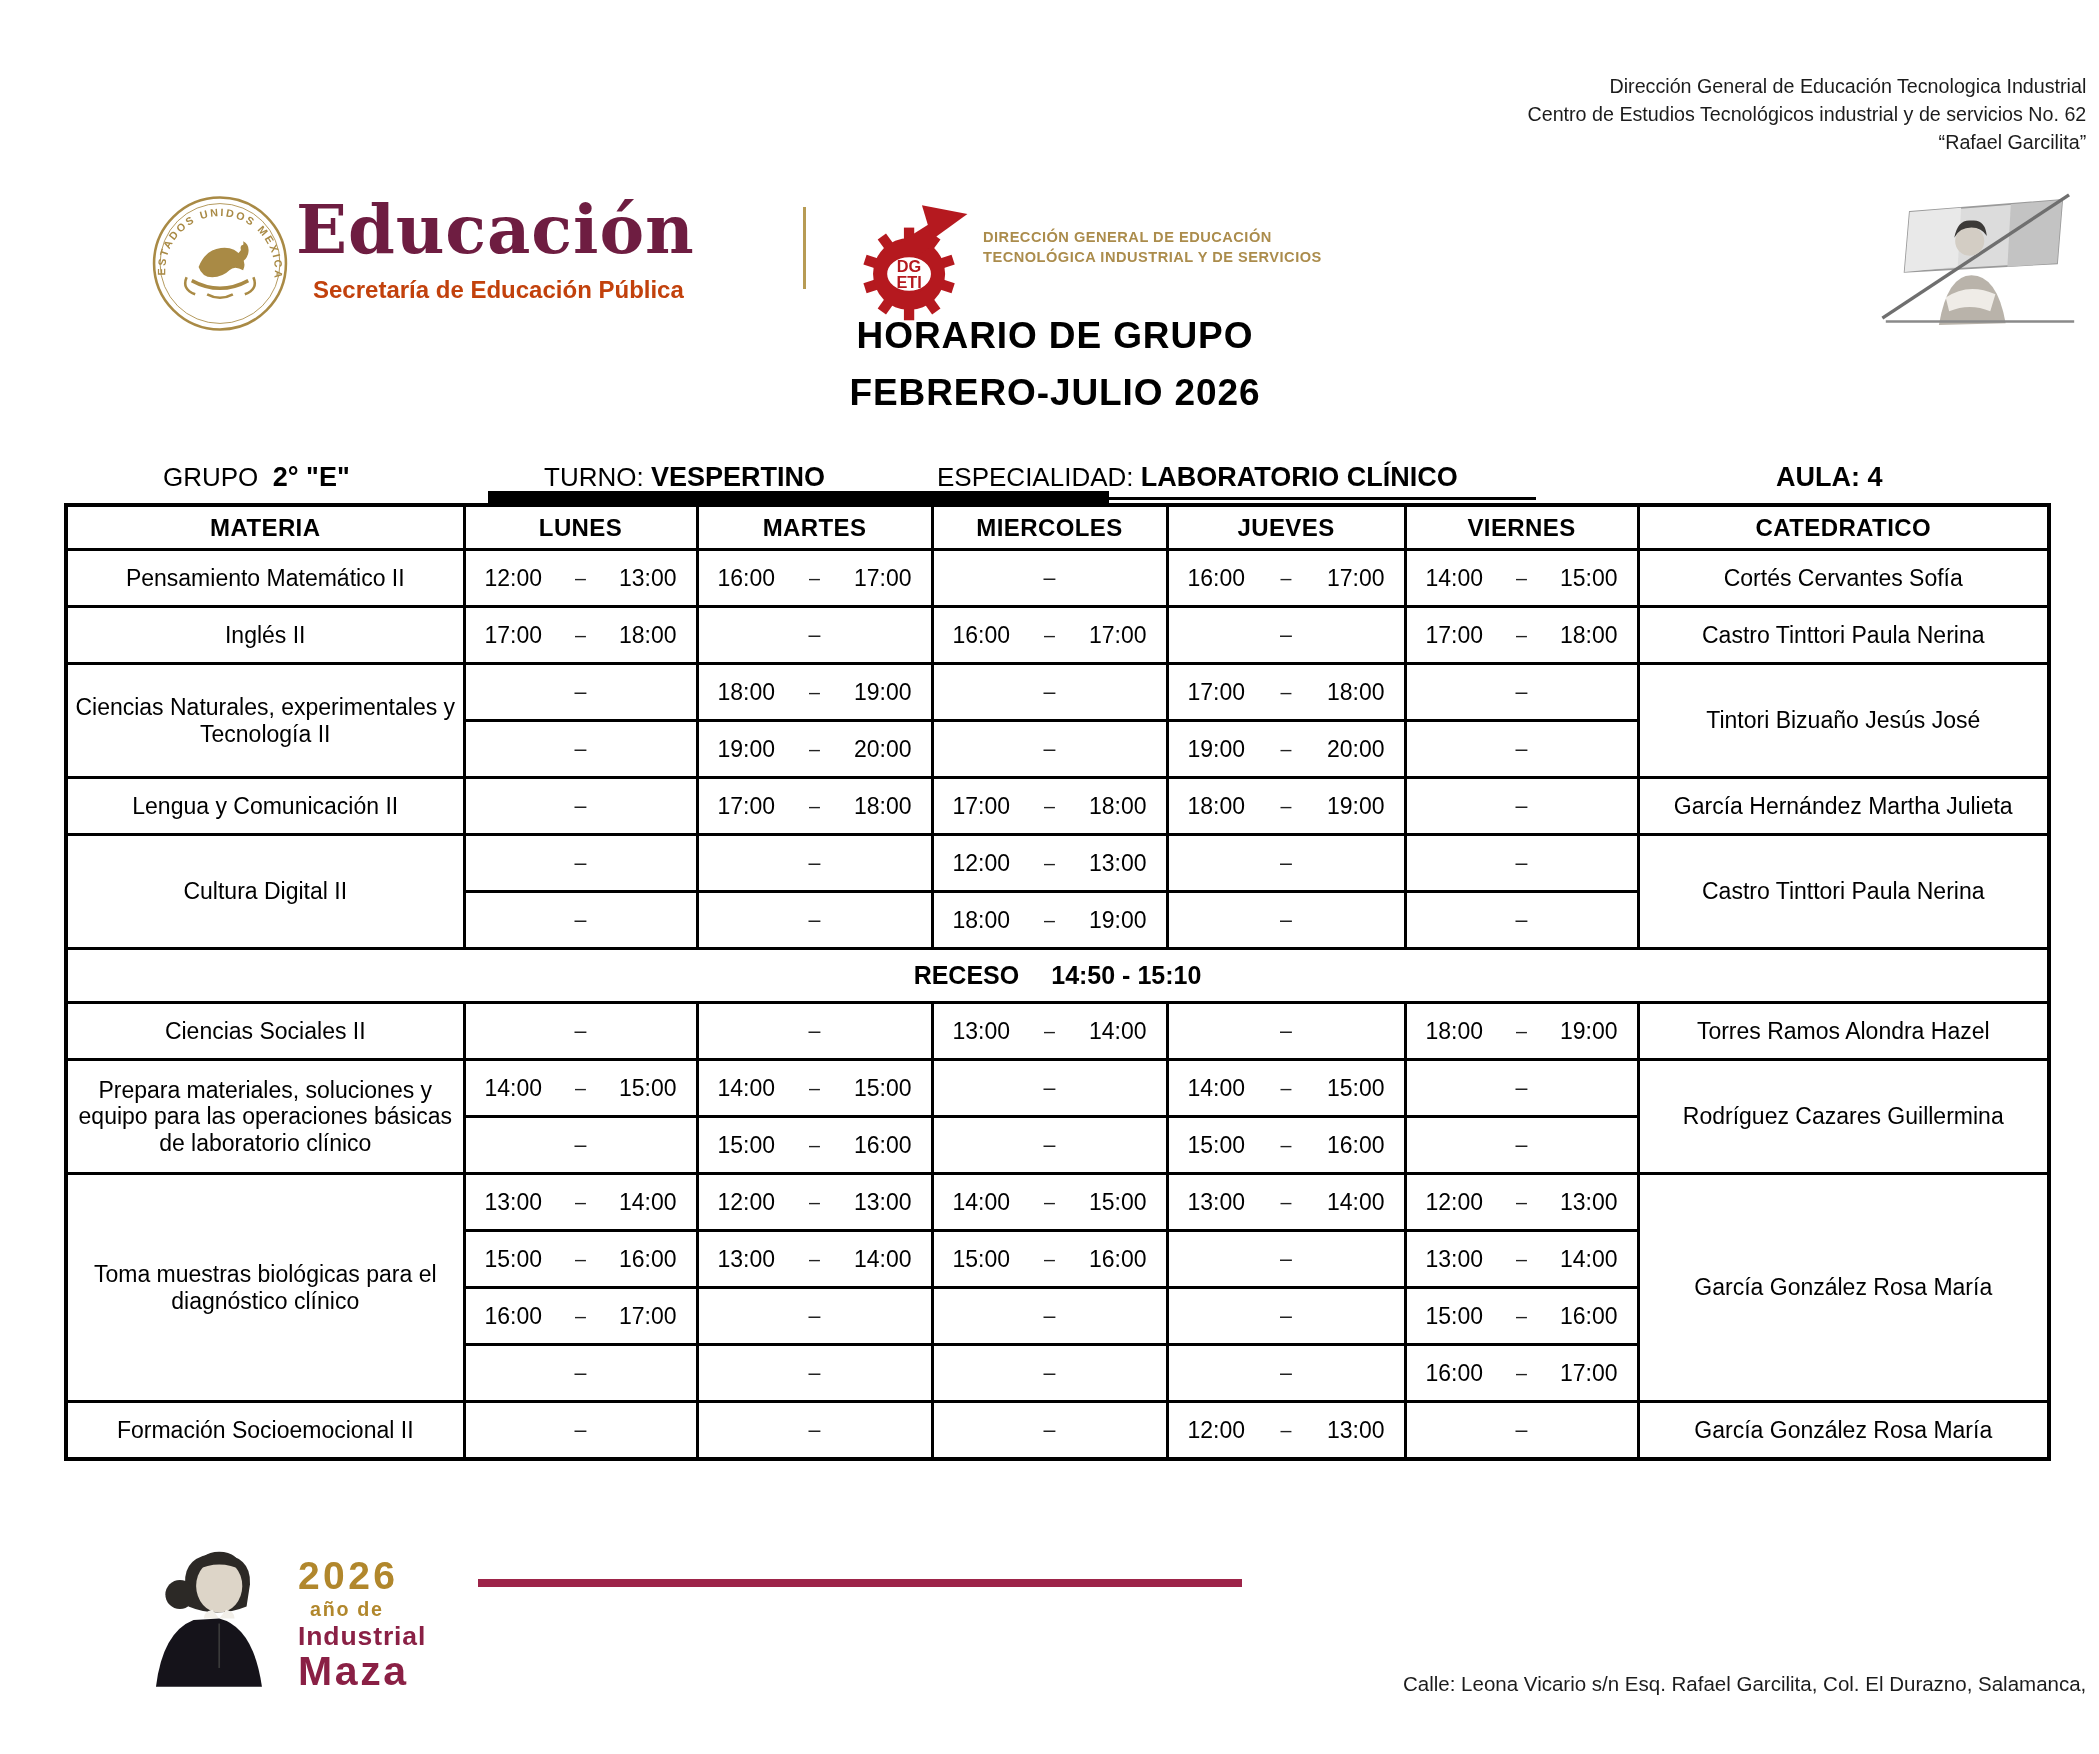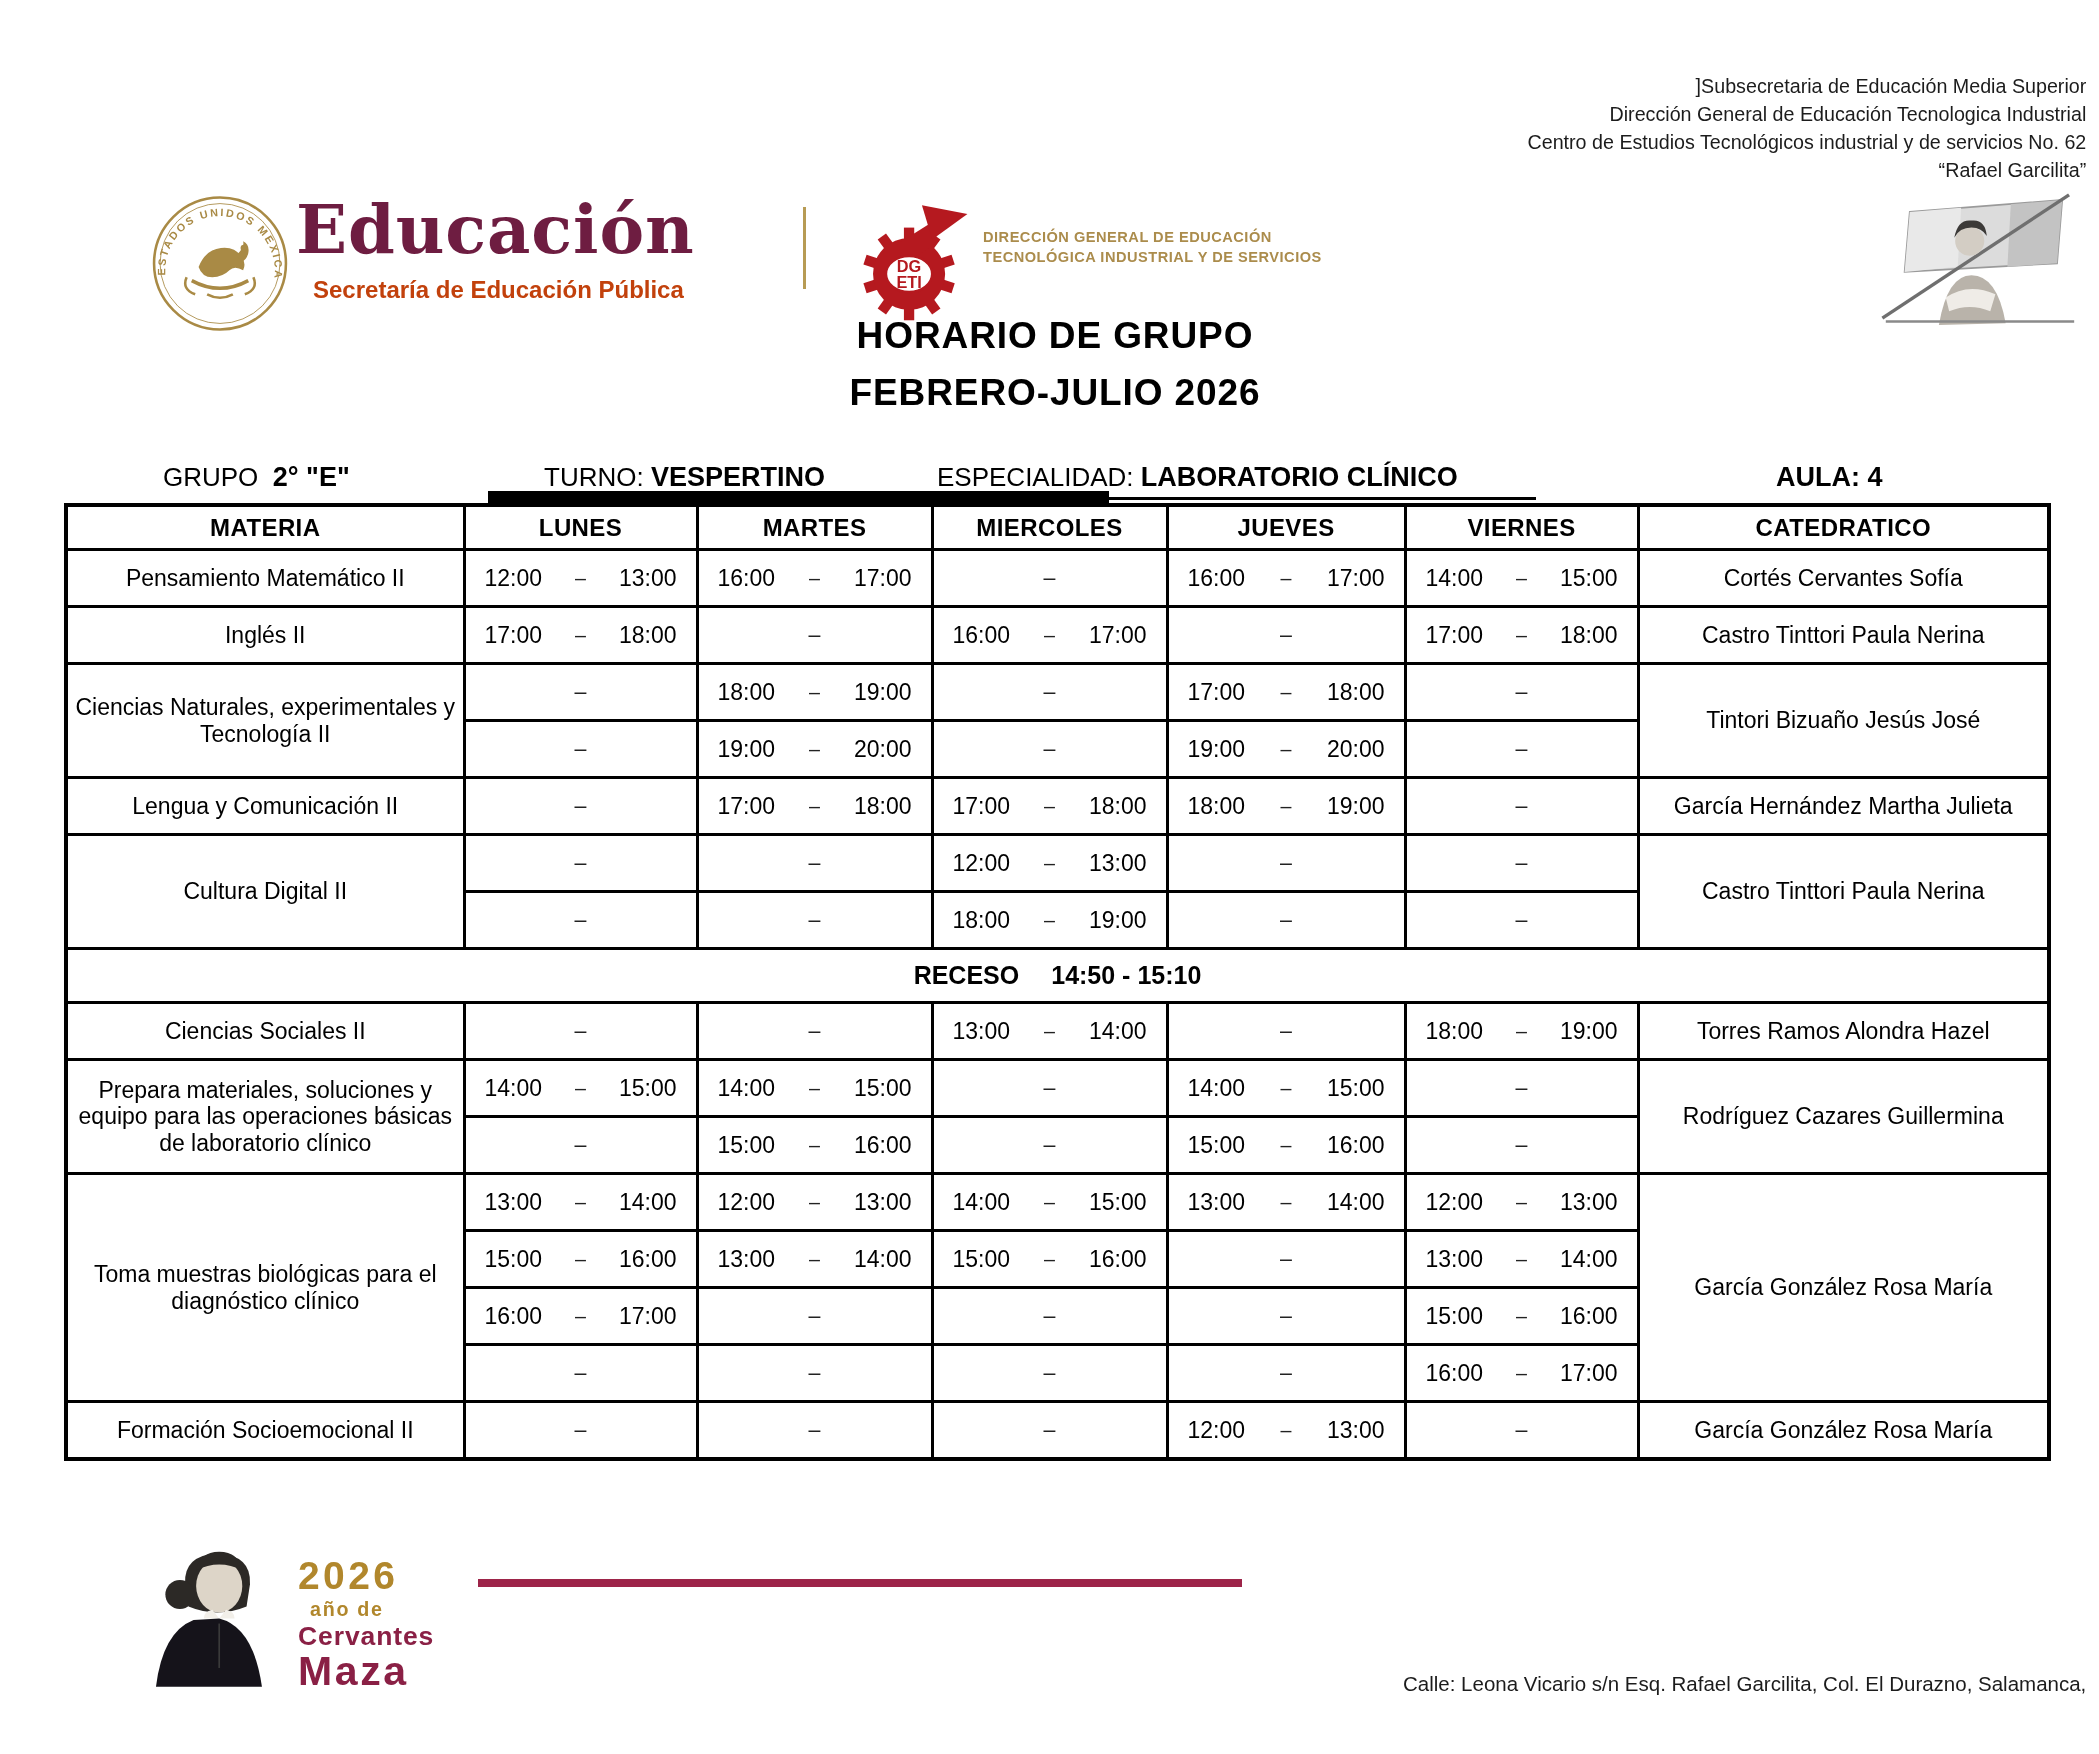--- a/index.html
+++ b/index.html
@@ -59,21 +59,20 @@
   .maza-ano{font-size:19.7px;font-weight:bold;color:#b1872c;margin:5.1px 0 3.4px 12px;letter-spacing:1.7px;}
   .maza-name1{font-size:26.5px;font-weight:bold;color:#8a2045;letter-spacing:0.9px;}
   .maza-name2{font-size:41px;font-weight:bold;color:#8a2045;letter-spacing:2.6px;margin-top:1.7px;}
   .footer-line{left:478px;top:1579px;width:764px;height:7.7px;background:#9d2449;}
   .footer-address{top:1599px;right:13.7px;text-align:right;font-size:20.5px;line-height:34px;color:#1c1c1c;white-space:pre;}
 </style>
 </head>
 <body>
 
 <div class="abs hdr-right">
-  <div>]Subsecretaria de Educación Media Superior</div>
   <div>Dirección General de Educación Tecnologica Industrial</div>
   <div>Centro de Estudios Tecnológicos industrial y de servicios No. 62</div>
   <div>“Rafael Garcilita”</div>
 </div>
 
 <div class="abs flag-art">
   <svg width="216" height="137" viewBox="0 0 252 160">
     <polygon points="58,28 236,14 230,88 52,98" fill="#dcdcdc" stroke="#9a9a9a" stroke-width="2"></polygon>
     <polygon points="58,28 118,23 114,92 52,98" fill="#e9e9e9"></polygon>
     <polygon points="176,19 236,14 230,88 172,92" fill="#c3c3c3"></polygon>
@@ -535,21 +534,21 @@
     <ellipse cx="88" cy="64" rx="27" ry="31" fill="#ddd5c8"></ellipse>
     <path d="M61,46 q27,-14 54,0 q-4,-22 -27,-22 q-23,0 -27,22z" fill="#2c2926"></path>
     <path d="M80,92 l8,10 8,-10 q10,2 10,10 l-36,0 q0,-8 10,-10z" fill="#f2efe9"></path>
     <path d="M14,182 q8,-64 44,-78 l30,-2 q40,10 50,80 z" fill="#15131a"></path>
     <line x1="88" y1="108" x2="88" y2="160" stroke="#3a3a3a" stroke-width="2"></line>
   </svg>
 </div>
 <div class="abs maza-text">
   <div class="maza-year">2026</div>
   <div class="maza-ano">año de</div>
-  <div class="maza-name1">Cervantes</div>
+  <div class="maza-name1">Industrial</div>
   <div class="maza-name2">Maza</div>
 </div>
 <div class="abs footer-line"></div>
 <div class="abs footer-address">
   <div>Calle: Leona Vicario s/n Esq. Rafael Garcilita, Col. El Durazno, Salamanca,</div>
   
 </div>
 
 
 </body></html>

